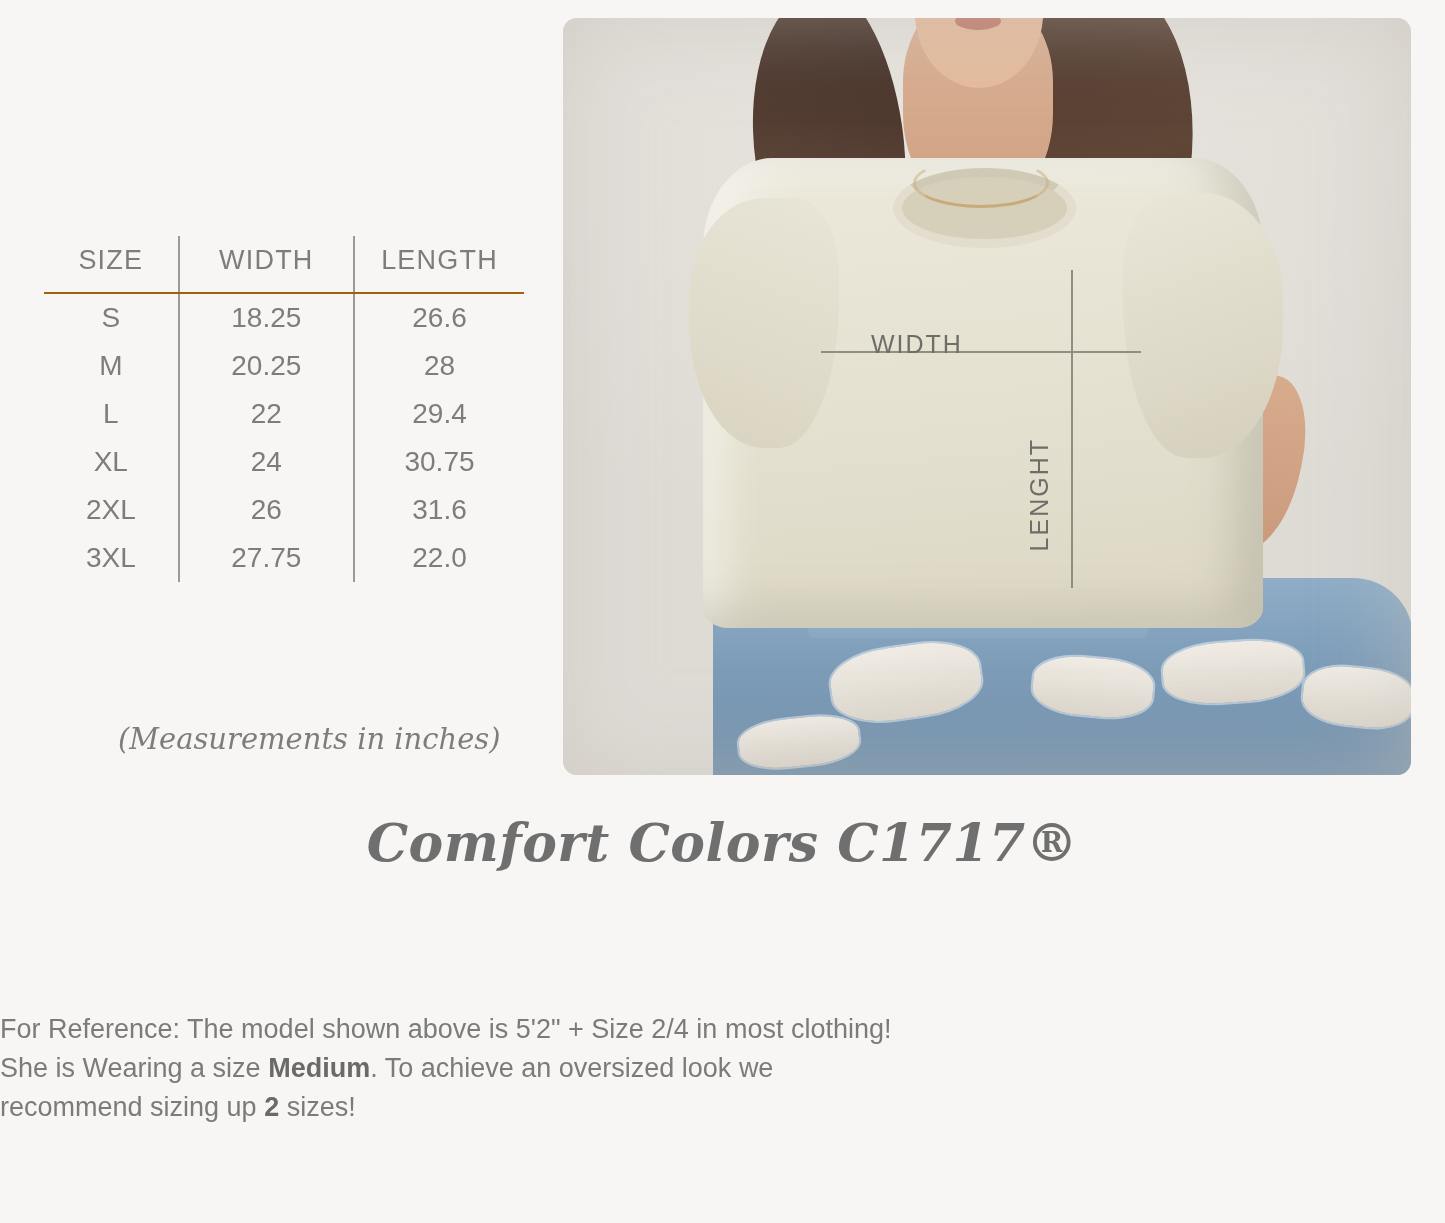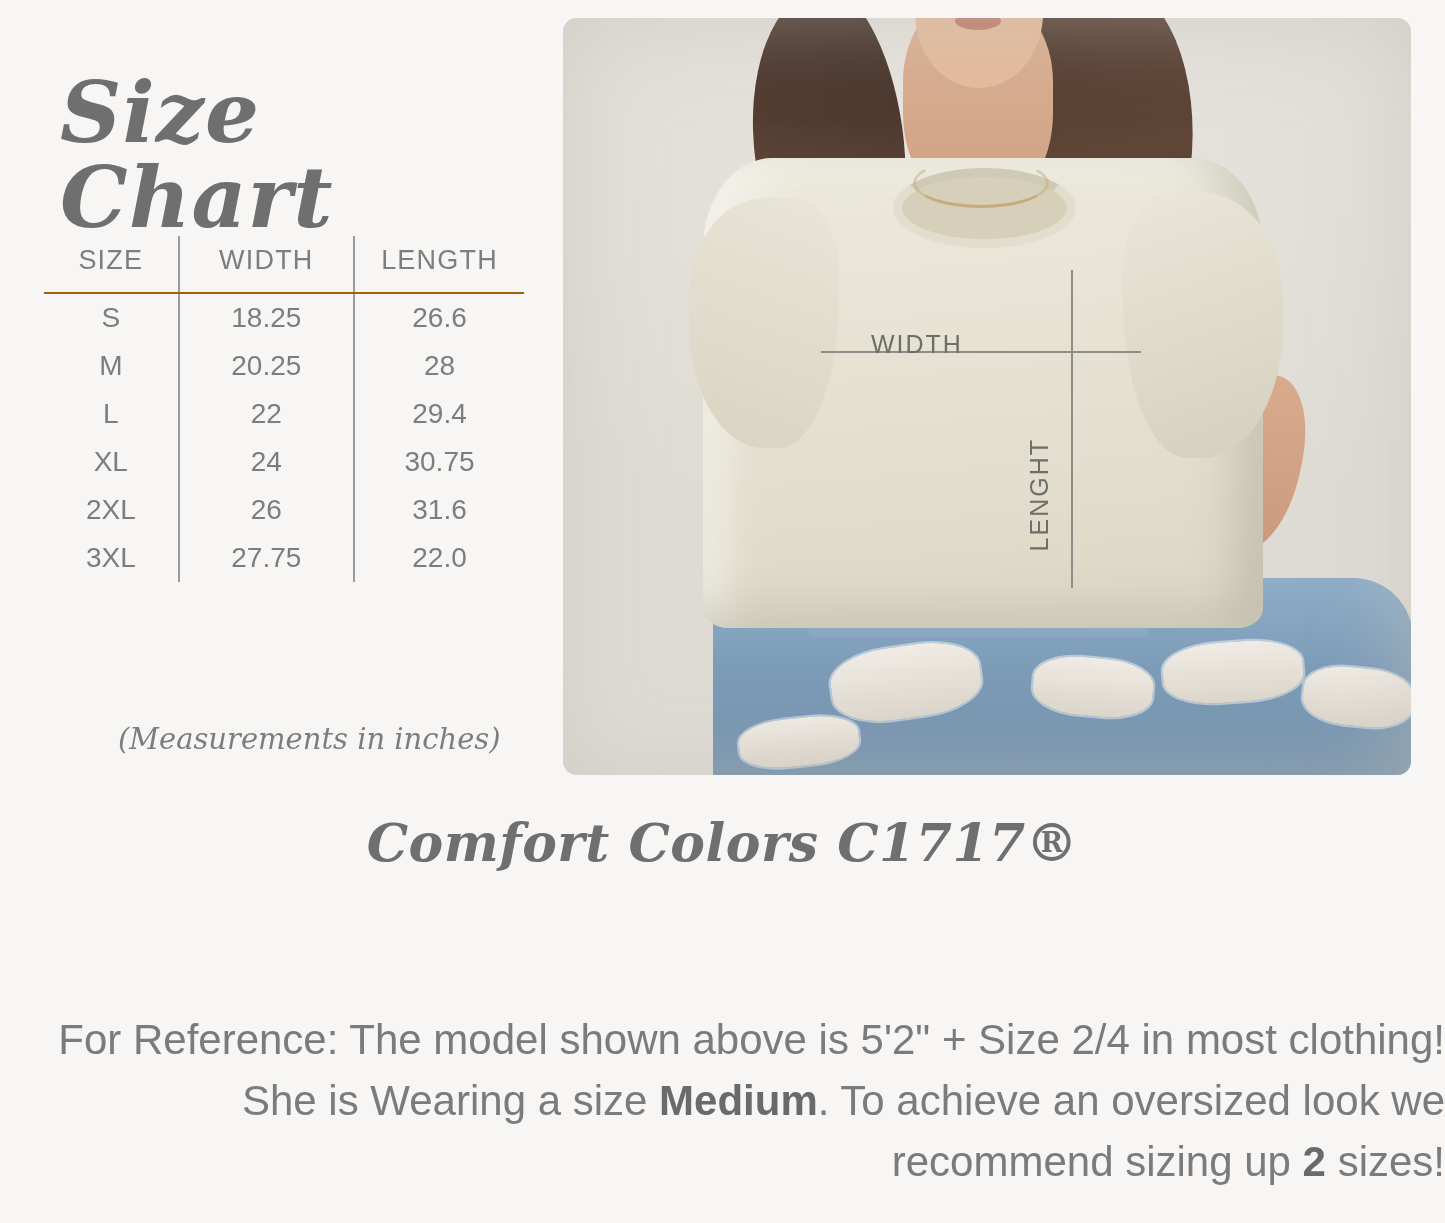--- a/index.html
+++ b/index.html
@@ -284,34 +284,33 @@
     left: 0; right: 0;
     top: 930px;
     text-align: center;
     font-size: 31px;
     color: #7b7b7b;
   }
   .ref-block {
     position: absolute;
     left: 0; right: 0;
     top: 1010px;
-    text-align: right;
-    font-size: 42px;
+    text-align: left;
+    font-size: 27px;
     line-height: 1.45;
     color: #7b7b7b;
   }
   .ref-block .em { font-weight: bold; color: #6a6a6a; }
 </style>
 </head>
 <body>
 
 <div class="page">
 
   <div class="left-col">
-    <div class="size-chart-title">Size Chart</div>
 
     <table class="size-table">
       <thead>
         <tr>
           <th class="col-size">SIZE</th>
           <th class="col-width">WIDTH</th>
           <th class="col-length">LENGTH</th>
         </tr>
       </thead>
       <tbody>

